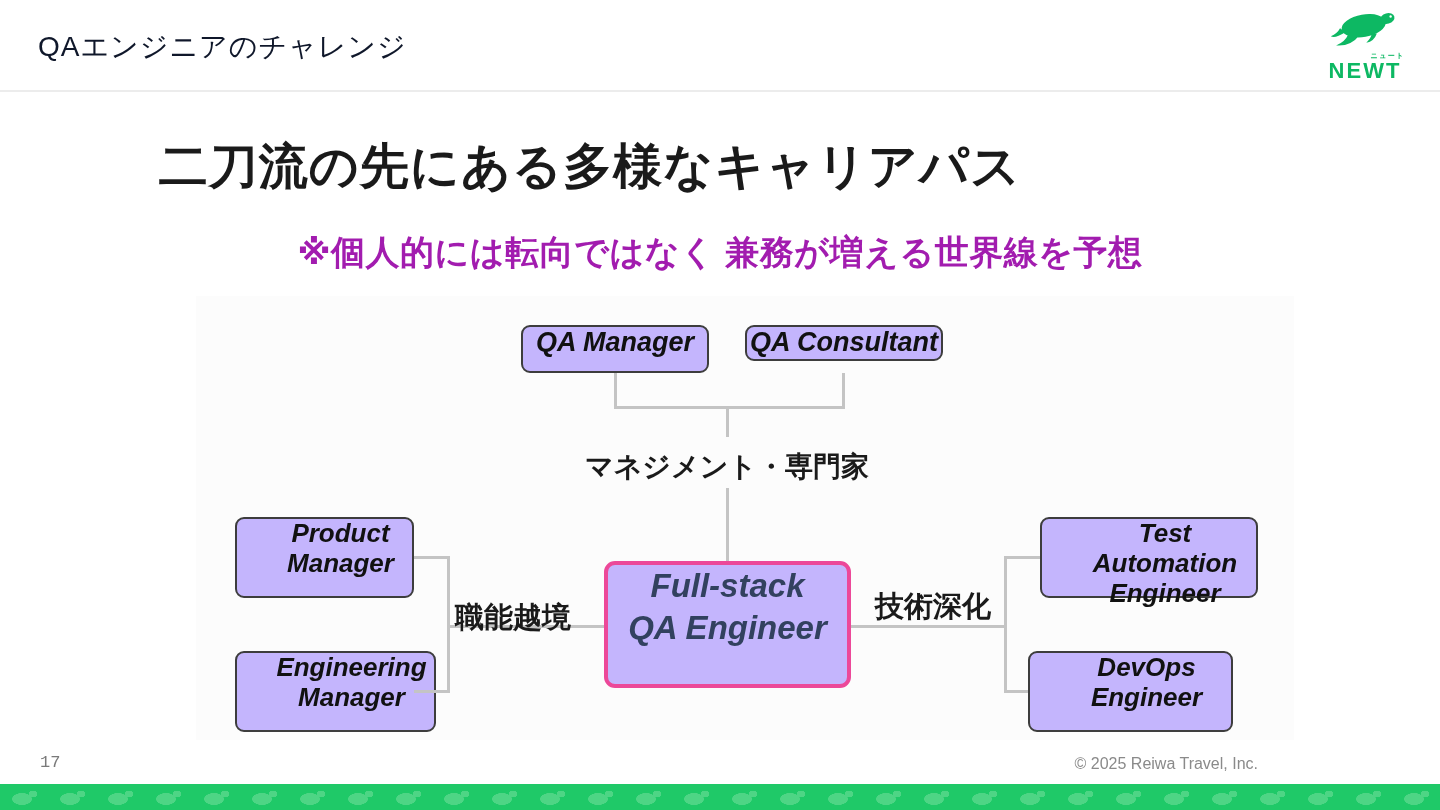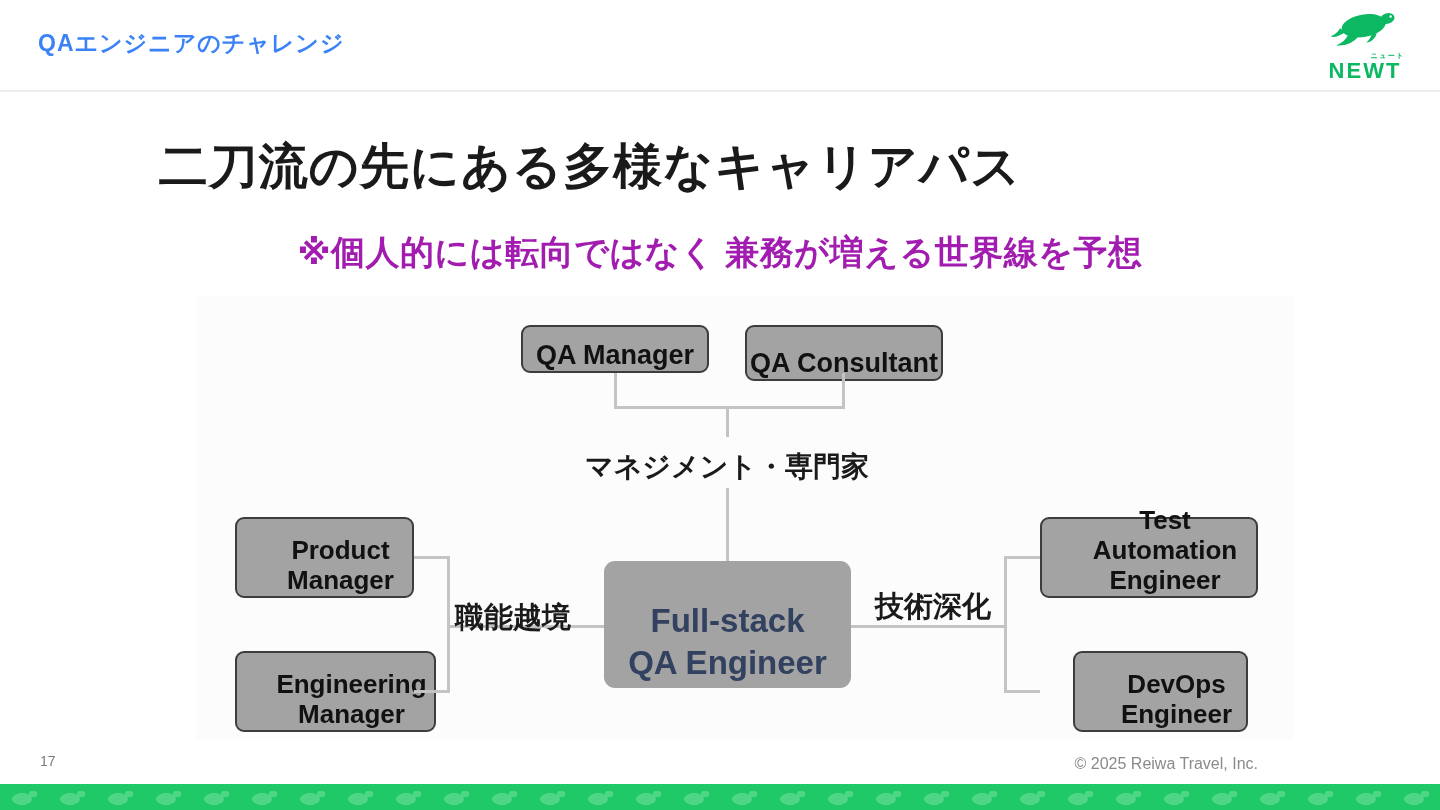--- a/index.html
+++ b/index.html
@@ -5,21 +5,21 @@
   * { margin:0; padding:0; box-sizing:border-box; }
   html,body { width:1440px; height:810px; background:#ffffff; overflow:hidden; }
   .slide {
     position:relative; width:1440px; height:810px; background:#ffffff;
     font-family:"Liberation Sans","DejaVu Sans",sans-serif; color:#1a1a1a;
   }
 
   
   .header-title {
     position:absolute; left:38px; top:28px;
-    font-size:23px; font-weight:700; color:#3b82f6; letter-spacing:1px;
+    font-size:28px; font-weight:400; color:#0f172a; letter-spacing:1px;
   }
   .header-divider {
     position:absolute; left:0; top:90px; width:1440px; height:2px; background:#ececec;
   }
   .logo {
     position:absolute; right:33px; top:6px; width:84px; text-align:center;
   }
   .logo svg { display:block; width:80px; height:46px; margin:0 auto; }
   .logo-ruby {
     font-size:7px; font-weight:700; color:#0db863; letter-spacing:1.5px;
@@ -38,42 +38,42 @@
     position:absolute; left:0; top:230px; width:1440px; text-align:center;
     font-size:34px; font-weight:800; color:#a21caf; letter-spacing:0.5px;
   }
 
   
   .diagram {
     position:absolute; left:196px; top:296px; width:1098px; height:444px;
     background:#fcfcfc;
   }
   .node {
-    position:absolute; background:#a3a3a3; border:2.5px solid #3d3d3d; border-radius:9px;
-    display:flex; flex-direction:column; align-items:center; justify-content:flex-end;
-    text-align:center; color:#111111; font-weight:700;
+    position:absolute; background:#c4b5fd; border:2.5px solid #3d3d3d; border-radius:9px;
+    display:flex; flex-direction:column; align-items:center; justify-content:flex-start;
+    text-align:center; color:#111111; font-weight:700;font-style:italic;
   }
   .node .l1, .node .l2 { line-height:1.15; }
   .node-single { font-size:27px; }
   .node-side { font-size:26px;padding-left:32px; }
   .node-center {
-    border:4px solid #a3a3a3; border-radius:11px; color:#32415f;
+    border:4px solid #ec4899; border-radius:11px; color:#32415f;
     font-size:33px; font-weight:800;
   }
   .node-center .l1, .node-center .l2 { line-height:1.27; }
   .line { position:absolute; background:#c4c4c4; }
   .branch-label {
     position:absolute; text-align:center; font-weight:800; color:#1a1a1a;
   }
   .label-top { font-size:28px; }
   .label-side { font-size:29px; }
 
   
   .page-number {
-    position:absolute; left:40px; top:753px; font-size:14px; color:#7a7a7a; font-weight:400;
+    position:absolute; left:40px; top:753px; font-size:17px; color:#7a7a7a; font-weight:400;font-family:Liberation Mono, monospace;
   }
   .copyright {
     position:absolute; right:182px; top:755px; font-size:16px; color:#8a8a8a; font-weight:400;
   }
 
   
   .band {
     position:absolute; left:0; top:784px; width:1440px; height:26px;
     background-color:#1fc968;
     background-image:
@@ -107,21 +107,21 @@
   </div>
 
   <div class="slide-title">二刀流の先にある多様なキャリアパス</div>
   <div class="slide-subtitle">※個人的には転向ではなく 兼務が増える世界線を予想</div>
 
   <div class="diagram">
 
     <div class="node node-single" style="left:325px; top:29px; width:188px; height:48px;">
       <span>QA Manager</span>
     </div>
-    <div class="node node-single" style="left:549px; top:29px; width:198px; height:56px;">
+    <div class="node node-single" style="left:549px; top:29px; width:198px; height:36px;">
       <span>QA Consultant</span>
     </div>
 
     <div class="line" style="left:418px; top:77px; width:3px; height:36px;"></div>
     <div class="line" style="left:646px; top:77px; width:3px; height:36px;"></div>
     <div class="line" style="left:418px; top:110px; width:231px; height:3px;"></div>
     <div class="line" style="left:530px; top:110px; width:3px; height:31px;"></div>
 
     <div class="branch-label label-top" style="left:380px; top:152px; width:302px;">マネジメント・専門家</div>
 
@@ -152,21 +152,21 @@
     <div class="line" style="left:808px; top:260px; width:3px; height:137px;"></div>
     <div class="line" style="left:811px; top:260px; width:33px; height:3px;"></div>
     <div class="line" style="left:811px; top:394px; width:33px; height:3px;"></div>
 
     <div class="branch-label label-side" style="left:657px; top:291px; width:160px;">技術深化</div>
 
     <div class="node node-side" style="left:844px; top:221px; width:218px; height:81px;">
       <span class="l1">Test Automation</span>
       <span class="l2">Engineer</span>
     </div>
-    <div class="node node-side" style="left:877px; top:355px; width:175px; height:81px;">
+    <div class="node node-side" style="left:832px; top:355px; width:205px; height:81px;">
       <span class="l1">DevOps</span>
       <span class="l2">Engineer</span>
     </div>
 
   </div>
 
   <div class="page-number">17</div>
   <div class="copyright">© 2025 Reiwa Travel, Inc.</div>
 
   <div class="band"></div>

